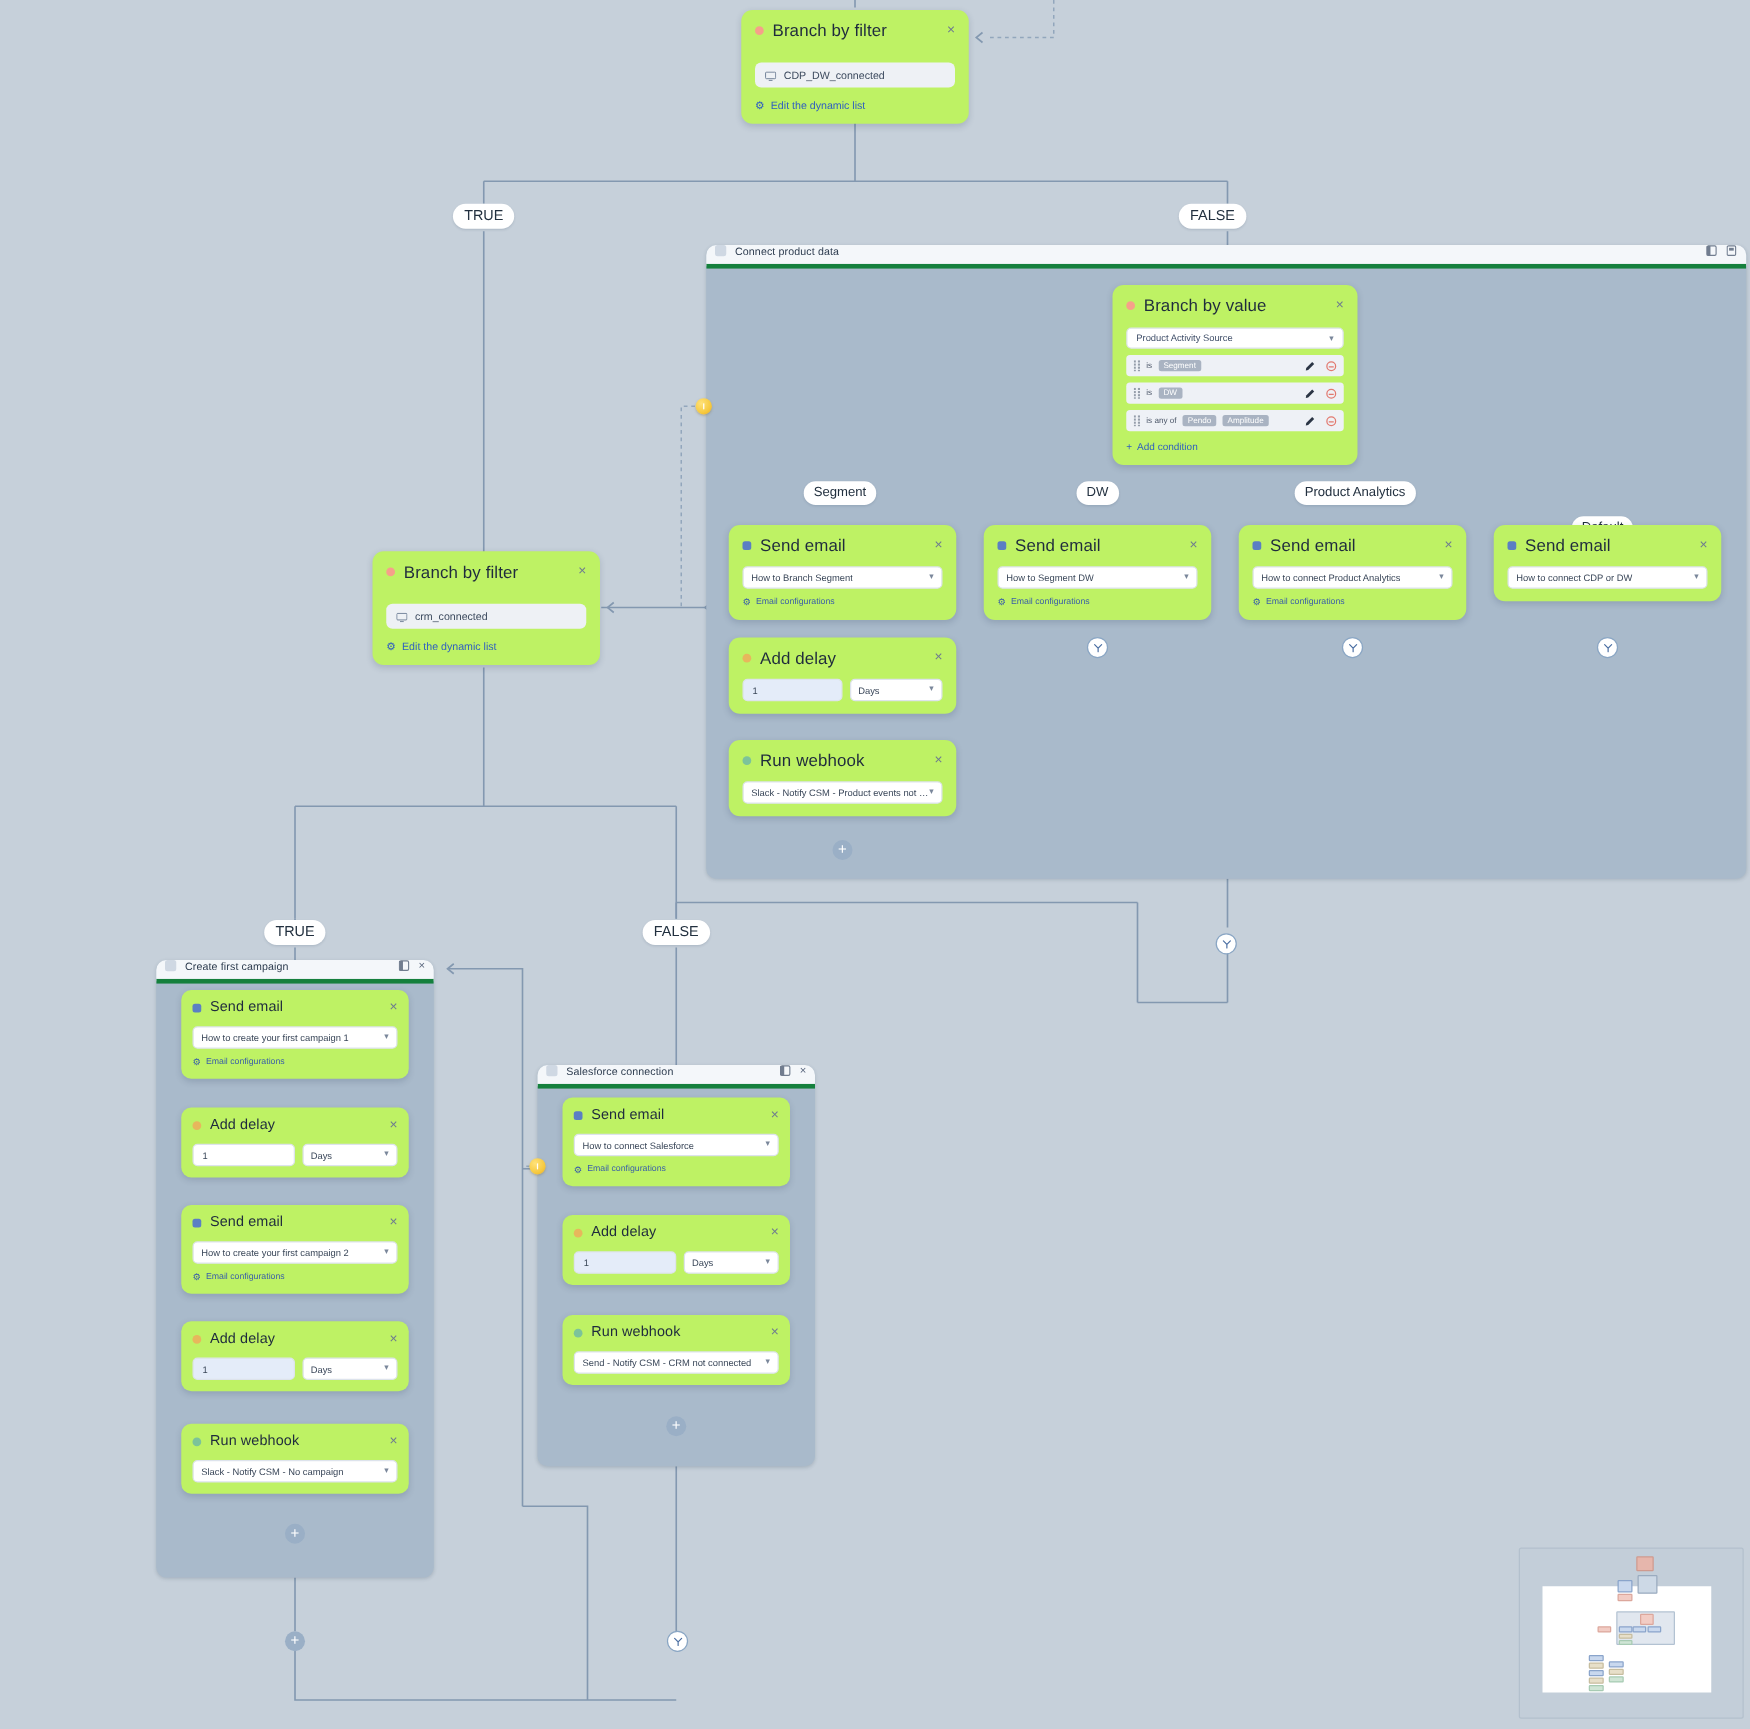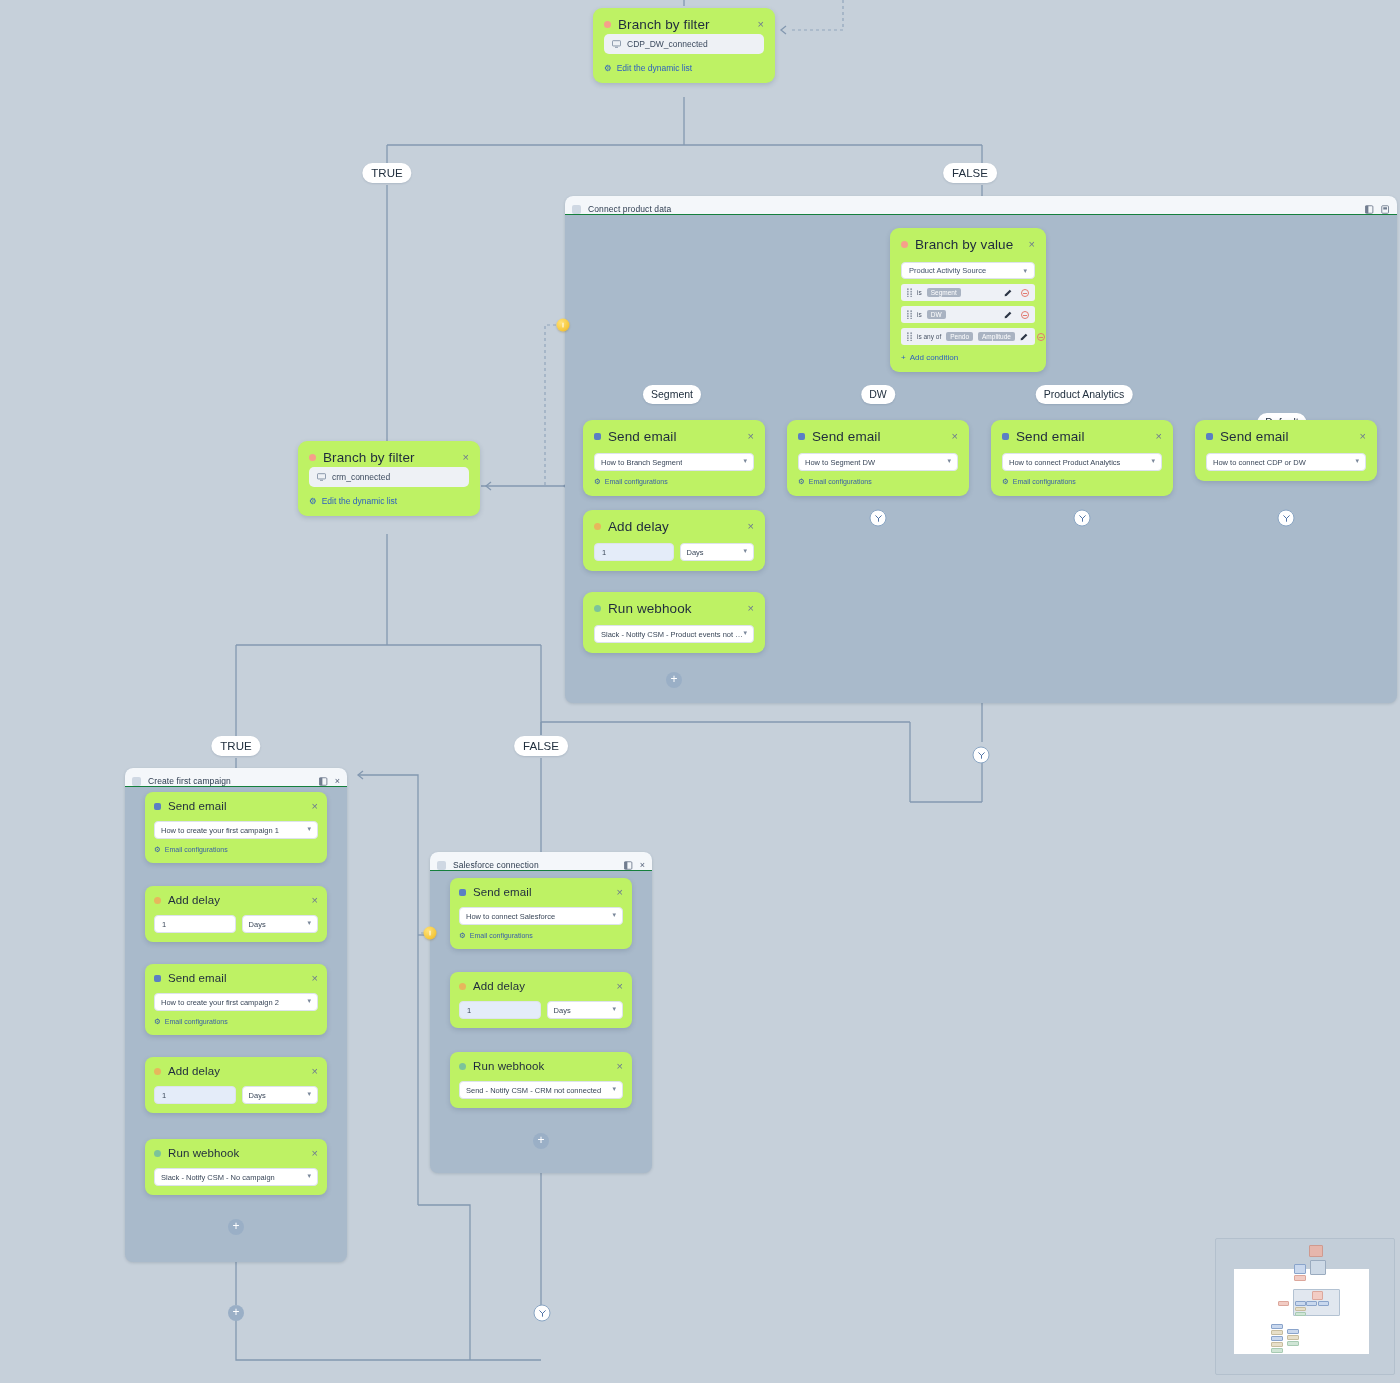--- a/index.html
+++ b/index.html
@@ -18,24 +18,24 @@
   .group {
     position: absolute;
     background: #a9bacb;
     border-radius: 8px;
     box-shadow: 0 1px 3px rgba(40,60,80,.18);
   }
   .group-header {
     height: 19px;
     background: #f4f7fa;
     border-radius: 8px 8px 0 0;
-    display: flex; align-items: flex-end;
+    display: flex; align-items: flex-start;
     padding: 0 7px;
     gap: 7px;
-    border-bottom: 1px solid #15803d;
+    border-bottom: 4px solid #15803d;
   }
   .group-title { font-size: 8.5px; color: #2c3b4e; letter-spacing:.1px; white-space: nowrap; }
   .group-dragdot {
     width: 9px; height: 9px; border-radius: 2px;
     background: #cfd8e3;
     flex: none;
   }
   .group-actions { margin-left: auto; display: flex; align-items: center; gap: 7px; }
   .gicon { width: 9px; height: 9px; opacity: .75; display:block; }
   .gclose { font-size: 9px; color: #55627a; line-height: 1; cursor: pointer; }
@@ -92,25 +92,25 @@
   }
   .delay-unit {
     flex: 1; height: 18px; border: 1px solid #dde3ec; border-radius: 4px;
     background: #fff; display: flex; align-items: center; padding: 0 6px;
     font-size: 7.5px; color: #3a4759;
   }
   .delay-unit .chev { margin-left: auto; font-size: 7px; color: #7a879b; transform: translateY(-1px); }
 
   
   .filter-chip {
-    margin-top: 2px;
+    margin-top: 18px;
     background: #eef1f5;
     border-radius: 5px;
     padding: 5px 8px;
-    display: flex; align-items: center; gap: 6px;
+    display: flex; align-items: flex-end; gap: 6px;
     font-size: 8.5px; color: #3c4a5e;
   }
   .mon-icon { width: 9px; height: 8px; flex:none; }
   .edit-link {
     margin-top: 9px; display: flex; align-items: center; gap: 5px;
     font-size: 8.5px; color: #2f5fc0; cursor: pointer;
   }
 
   
   .bv-select {
@@ -336,21 +336,21 @@
           <rect x="0.5" y="1" width="4" height="10" fill="#46556c"></rect>
         </svg>
         <svg class="gicon" viewBox="0 0 12 12">
           <rect x="1" y="1" width="9" height="10" rx="1.2" fill="none" stroke="#46556c" stroke-width="1.2"></rect>
           <rect x="3" y="3" width="5" height="3" fill="#46556c"></rect>
         </svg>
       </span>
     </div>
   </div>
 
-  <div class="node" style="left:890px; top:228px; width:156px;">
+  <div class="node" style="left:890px; top:228px; width:196px;">
     <div class="node-head">
       <span class="node-dot dot-branch"></span>
       <span class="node-title">Branch by value</span>
       <span class="node-close">×</span>
     </div>
     <div class="bv-select">
       <span class="label">Product Activity Source</span>
       <span class="chev">▾</span>
     </div>
     <div id="bv-conditions">

